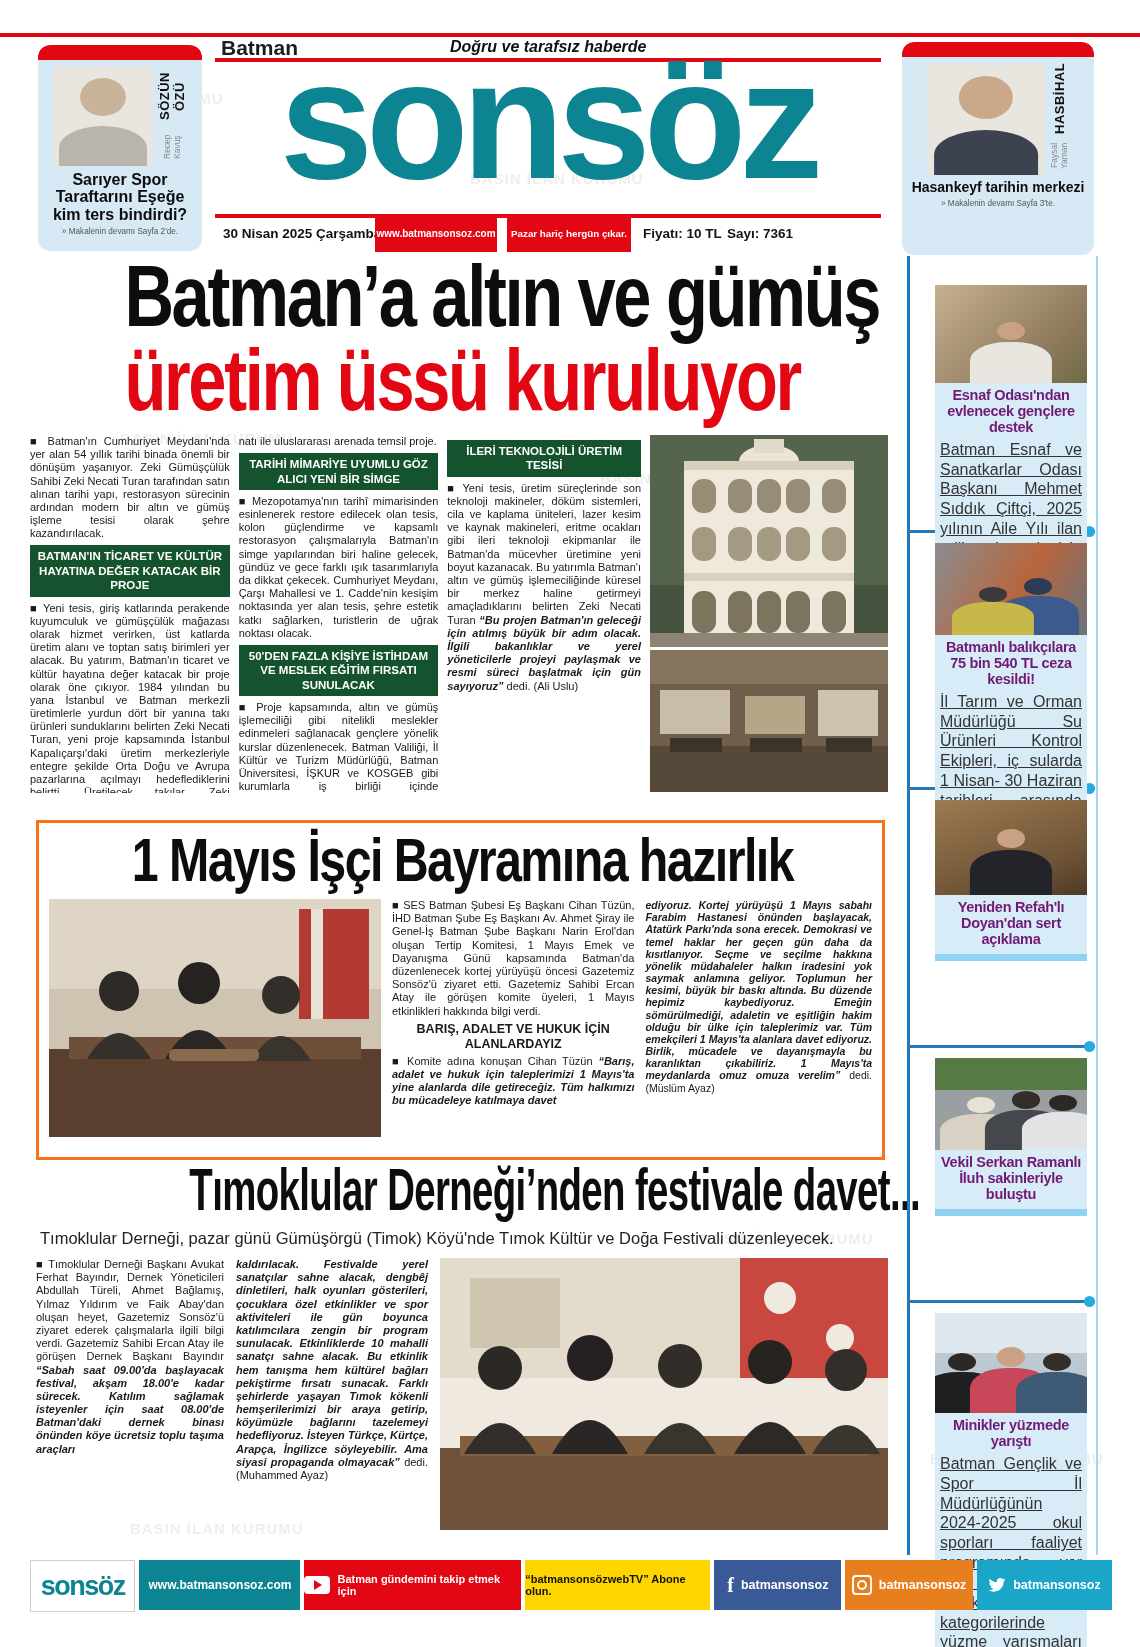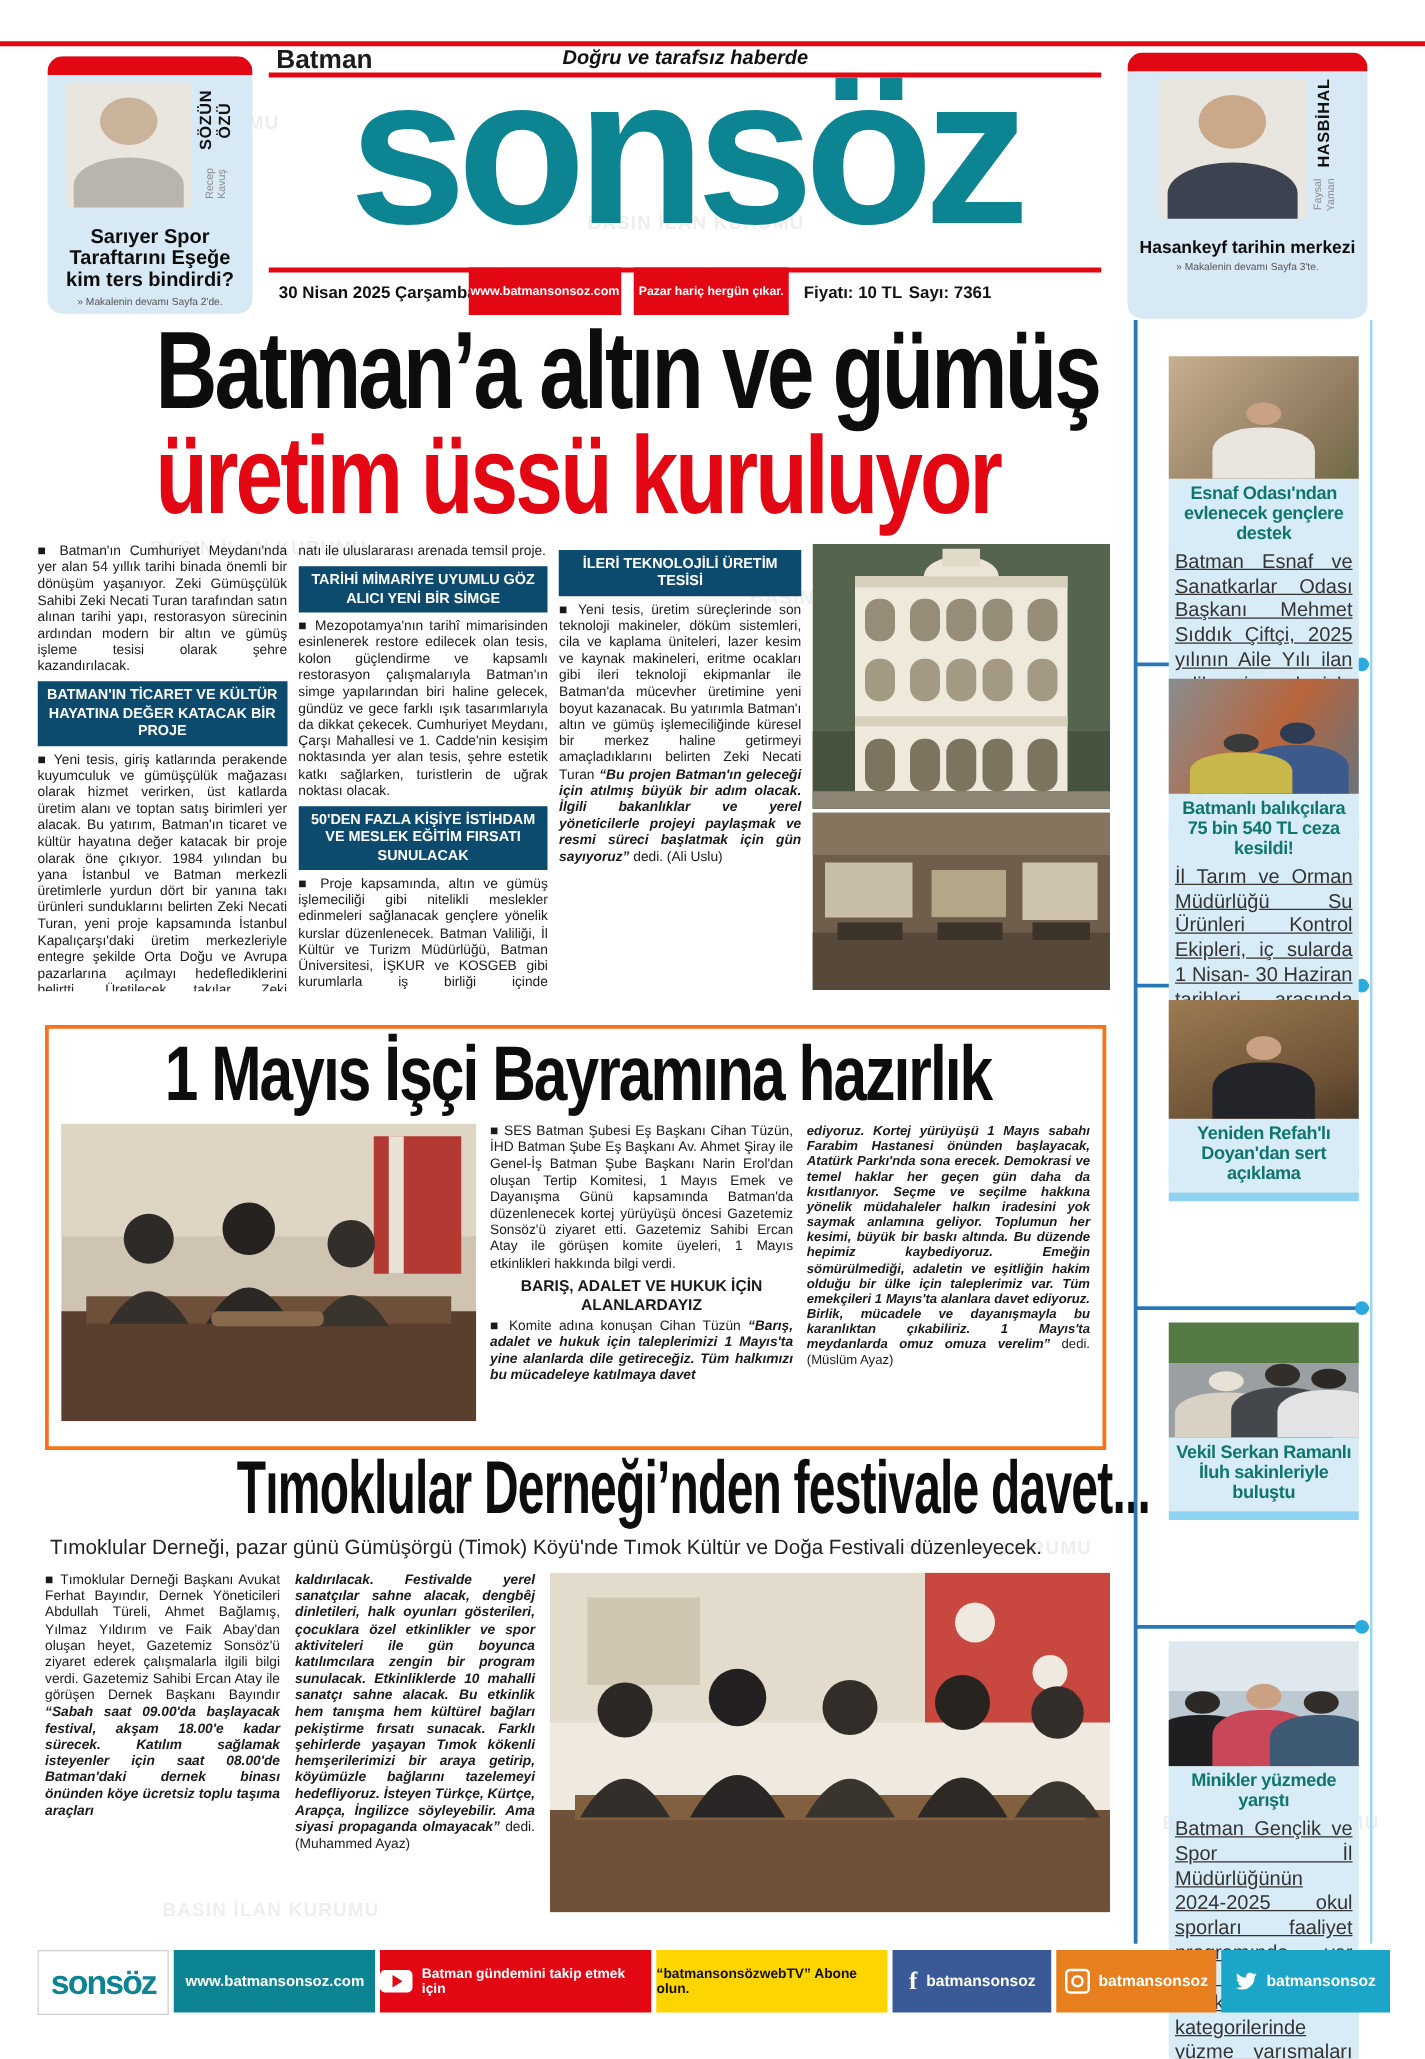--- a/index.html
+++ b/index.html
@@ -16,21 +16,21 @@
   .colcard .body{padding:6px 8px 4px 8px;text-align:center;}
   .colcard .photo-wrap{display:flex;justify-content:center;gap:4px;}
   .portrait{position:relative;background:#e9e6e0;border-radius:3px;overflow:hidden;}
   .portrait .head{position:absolute;left:50%;top:12%;width:46%;height:38%;transform:translateX(-50%);
       border-radius:50%;background:#c9b39b;}
   .portrait .torso{position:absolute;left:50%;bottom:-4%;width:88%;height:44%;transform:translateX(-50%);
       border-radius:50% 50% 0 0;}
   .vert{writing-mode:vertical-rl;transform:rotate(180deg);display:flex;align-items:center;gap:2px;}
   .vert .vauthor{font-size:8.5px;color:#8a8a8a;}
   .vert .vcol{font-size:13px;font-weight:bold;color:#111;letter-spacing:.5px;}
-  .colcard .ctitle{font-weight:800;font-size:16px;line-height:1.08;color:#0d0d0d;margin-top:15px;}
+  .colcard .ctitle{font-weight:800;font-size:16px;line-height:1.08;color:#0d0d0d;margin-top:5px;}
   .colcard .cmore{font-size:8.2px;color:#555;margin-top:4px;}
   
   .masthead{position:absolute;left:215px;top:36px;width:666px;height:218px;z-index:2;}
   .m-city{position:absolute;left:6px;top:0;font-weight:700;font-size:21px;color:#1c1c1c;}
   .m-slogan{position:absolute;left:235px;top:2px;font-style:italic;font-weight:700;font-size:16px;color:#111;}
   .m-line1{position:absolute;left:0;right:0;top:22px;height:4px;background:#e30613;}
   .m-logo{position:absolute;left:0;right:0;top:4px;height:172px;text-align:center;
           font-weight:800;font-size:168px;line-height:160px;letter-spacing:-7px;color:#0d8492;}
   .m-line2{position:absolute;left:0;right:0;top:178px;height:4px;background:#e30613;}
   .m-date{position:absolute;left:8px;top:182px;font-weight:600;font-size:13.5px;line-height:32px;color:#111;}
@@ -41,21 +41,21 @@
   .m-price{position:absolute;left:428px;top:182px;font-weight:600;font-size:13.5px;line-height:32px;}
   .m-issue{position:absolute;left:512px;top:182px;font-weight:600;font-size:13.5px;line-height:32px;}
   
   .lead{position:absolute;left:30px;top:254px;width:858px;z-index:2;}
   .h1{font-weight:800;font-size:88px;line-height:.96;letter-spacing:-3px;text-align:center;
       white-space:nowrap;transform:scaleX(.78);transform-origin:center;color:#0d0d0d;}
   .h1.red{color:#e30613;}
   .lead-cols{display:flex;gap:9px;margin-top:12px;height:358px;overflow:hidden;}
   .txt{font-size:11px;line-height:1.2;text-align:justify;color:#1a1a1a;}
   .txt p{margin:0 0 4px 0;}
-  .rh{background:#0c4a6e;color:#fff;font-weight:700;font-size:11.5px;line-height:1.25;
+  .rh{background:#14532d;color:#fff;font-weight:700;font-size:11.5px;line-height:1.25;
       text-align:center;padding:4px 5px;margin:5px 0;}
   .q{font-weight:bold;font-style:italic;}
   .colw1{width:202px;}.colw2{width:202px;}.colw3{width:196px;}
   .imgcol{width:238px;display:flex;flex-direction:column;gap:3px;}
   .newsimg{display:block;}
   
   .mayis{position:absolute;left:36px;top:820px;width:843px;height:334px;border:3px solid #f97316;
          background:#fff;z-index:2;overflow:hidden;}
   .h2{font-weight:800;font-size:62px;line-height:1;letter-spacing:-2px;text-align:center;
       white-space:nowrap;transform:scaleX(.78);transform-origin:center;color:#0d0d0d;margin-top:6px;}
@@ -77,21 +77,21 @@
   .sb-conn{position:absolute;left:6px;width:186px;height:2.5px;background:#2878b8;}
   .sb-dot{position:absolute;left:181px;width:11px;height:11px;border-radius:50%;background:#29abe2;margin-top:-4.5px;}
   .sb-card{position:absolute;left:32px;width:152px;}
   .sb-photo{width:152px;position:relative;overflow:hidden;}
   .ph-fig{position:absolute;left:50%;bottom:0;width:54%;height:62%;transform:translateX(-50%);}
   .ph-fig .head{position:absolute;left:50%;top:0;width:34%;height:30%;transform:translateX(-50%);
       border-radius:50%;background:#33302c;}
   .ph-fig .torso{position:absolute;left:50%;bottom:0;width:100%;height:68%;transform:translateX(-50%);
       border-radius:45% 45% 0 0;}
   .sb-text{background:#d8ecf8;padding:5px 5px 6px 5px;}
-  .sb-h{font-weight:800;font-size:14.5px;line-height:1.1;text-align:center;color:#0f766e;letter-spacing:-.3px;}
+  .sb-h{font-weight:800;font-size:14.5px;line-height:1.1;text-align:center;color:#701a75;letter-spacing:-.3px;}
   .sb-b{font-size:16px;line-height:1.24;text-align:justify;color:#333;margin-top:4px;text-decoration:underline;}
   .sb-strip{height:7px;background:#8fd2f1;}
   
   .footer{position:absolute;left:30px;top:1560px;width:1082px;height:50px;display:flex;gap:4px;z-index:2;}
   .f-seg{height:50px;display:flex;align-items:center;justify-content:center;gap:7px;
          color:#fff;font-weight:700;font-size:12.5px;}
   .f-logo{width:104px;background:#fff;border:1px solid #cfcfcf;color:#0d8492;font-weight:800;
           font-size:27px;letter-spacing:-1.5px;}
   .f-web{width:162px;background:#0d8492;font-size:12px;}
   .f-yt{width:218px;background:#e30613;font-size:11px;}

